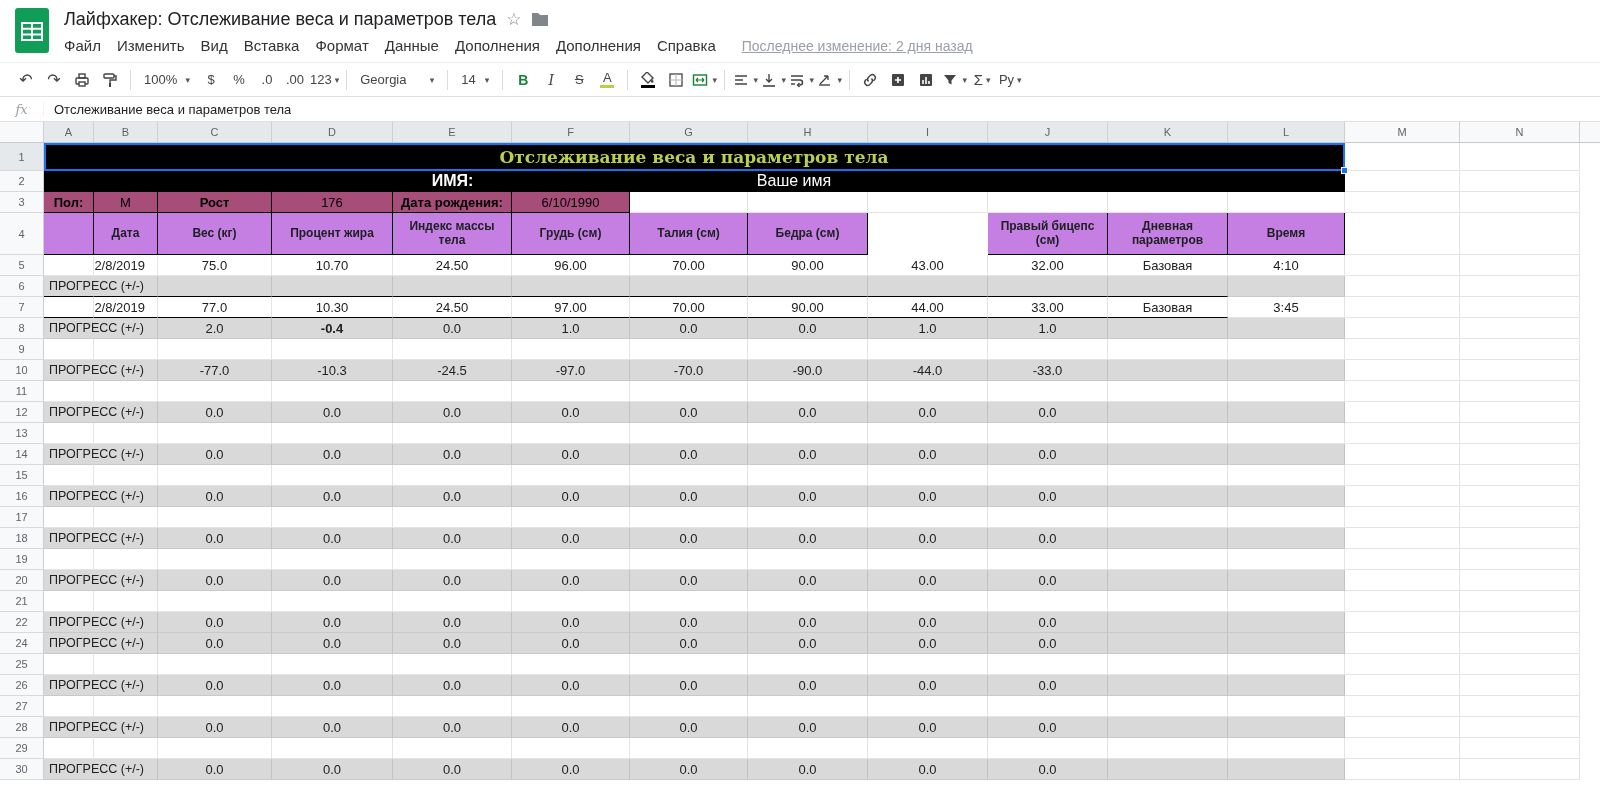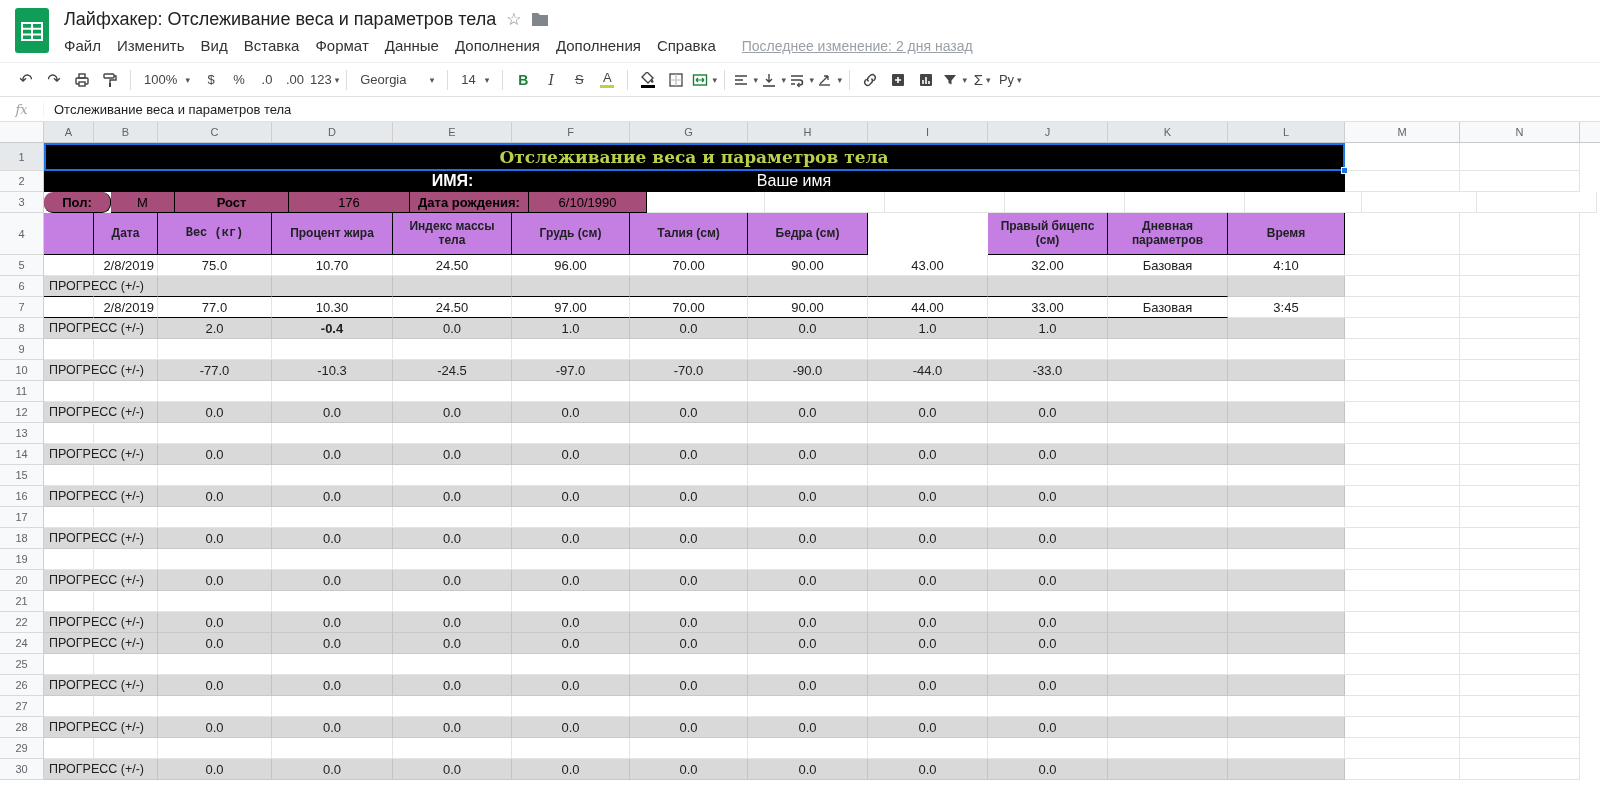--- a/index.html
+++ b/index.html
@@ -60,21 +60,21 @@
   .cell{border-right:1px solid #e4e4e4;border-bottom:1px solid #e4e4e4;font-size:13px;
     color:#202124;display:flex;align-items:center;justify-content:center;
     overflow:hidden;background:#fff;flex:none;cursor:cell}
   .cell.black{background:#000;border-right-color:#000;border-bottom-color:#000}
   .cell.rel{position:relative}
   .cell.maroon{background:var(--info-bg);border-right-color:#000;border-bottom-color:#000;color:#000}
   .cell.maroon.b{font-weight:bold}
   .cell.purple{background:var(--header-bg);border-right-color:#000;border-bottom-color:#000;
     font-weight:bold;font-size:12px;text-align:center;line-height:1.15;padding:0 2px}
   .cell.gray{background:var(--progress-bg);border-right-color:rgba(0,0,0,0.10);border-bottom-color:#c9c9c9}
-  .cell.right{justify-content:flex-end;padding-right:3px}
+  .cell.right{justify-content:flex-end;padding-right:12px}
   .cell.plabel{justify-content:flex-start;padding-left:5px;overflow:visible;
     white-space:nowrap;position:relative;z-index:2;border-right-color:transparent;font-size:12.5px}
   .title-text{font-family:"DejaVu Serif",serif;font-weight:bold;font-size:17px;
     color:var(--title-text);width:100%;text-align:center}
   .r2{position:absolute;top:0;height:100%;display:flex;align-items:center;
     justify-content:center;color:#fff;font-size:16px}
   .r2.lbl{font-weight:bold}
   .sel-ov{position:absolute;border:2px solid var(--selection-blue);pointer-events:none}
   .fill-handle{position:absolute;width:7px;height:7px;background:var(--selection-blue);
     border:1px solid #fff;cursor:crosshair}
@@ -288,40 +288,40 @@
       <div class="rn">2</div>
       <div class="cell black rel" style="width: 1301px;">
         <span class="r2 lbl" style="left: 349px; width: 119px;">ИМЯ:</span>
         <span class="r2" style="left: 600px; width: 300px;">Ваше имя</span>
       </div>
       <div class="cell" style="width: 115px;"></div>
       <div class="cell" style="width: 120px;"></div>
     </div>
     <div class="row" style="height: 21px;">
       <div class="rn">3</div>
-      <div class="cell maroon b" style="width: 67px; border-radius: 9px;">Пол:</div>
+      <div class="cell maroon b" style="width: 50px;">Пол:</div>
       <div class="cell maroon" style="width: 64px;">М</div>
       <div class="cell maroon b" style="width: 114px;">Рост</div>
       <div class="cell maroon" style="width: 121px;">176</div>
       <div class="cell maroon b" style="width: 119px;">Дата рождения:</div>
       <div class="cell maroon" style="width: 118px;">6/10/1990</div>
       <div class="cell" style="width: 118px;"></div>
       <div class="cell" style="width: 120px;"></div>
       <div class="cell" style="width: 120px;"></div>
       <div class="cell" style="width: 120px;"></div>
       <div class="cell" style="width: 120px;"></div>
       <div class="cell" style="width: 117px;"></div>
       <div class="cell" style="width: 115px;"></div>
       <div class="cell" style="width: 120px;"></div>
     </div>
     <div class="row" style="height: 42px;">
       <div class="rn">4</div>
       <div class="cell purple" style="width: 50px;"></div>
       <div class="cell purple" style="width: 64px;">Дата</div>
-      <div class="cell purple" style="width: 114px; font-family: Liberation Mono, monospace;">Вес (кг)</div>
+      <div class="cell purple" style="width: 114px;">Вес (кг)</div>
       <div class="cell purple" style="width: 121px;">Процент жира</div>
       <div class="cell purple" style="width: 119px;">Индекс массы тела</div>
       <div class="cell purple" style="width: 118px;">Грудь (см)</div>
       <div class="cell purple" style="width: 118px;">Талия (см)</div>
       <div class="cell purple" style="width: 120px;">Бедра (см)</div>
       <div class="cell purple" style="width: 120px; margin-top: 48px;">Правое бедро (см)</div>
       <div class="cell purple" style="width: 120px;">Правый бицепс (см)</div>
       <div class="cell purple" style="width: 120px;">Дневная параметров</div>
       <div class="cell purple" style="width: 117px;">Время</div>
       <div class="cell" style="width: 115px;"></div>

